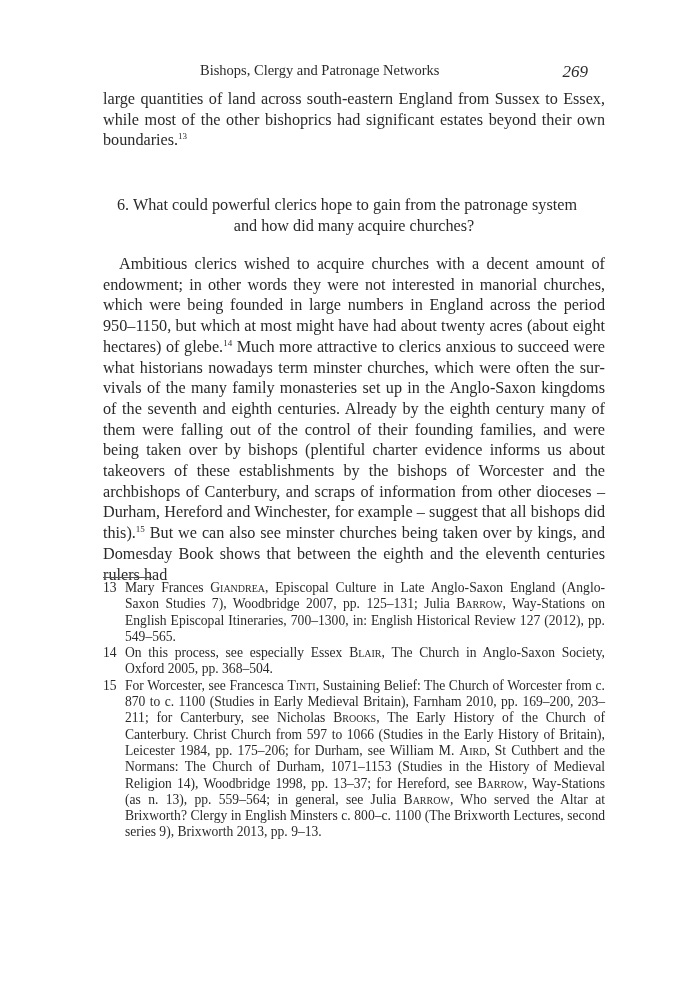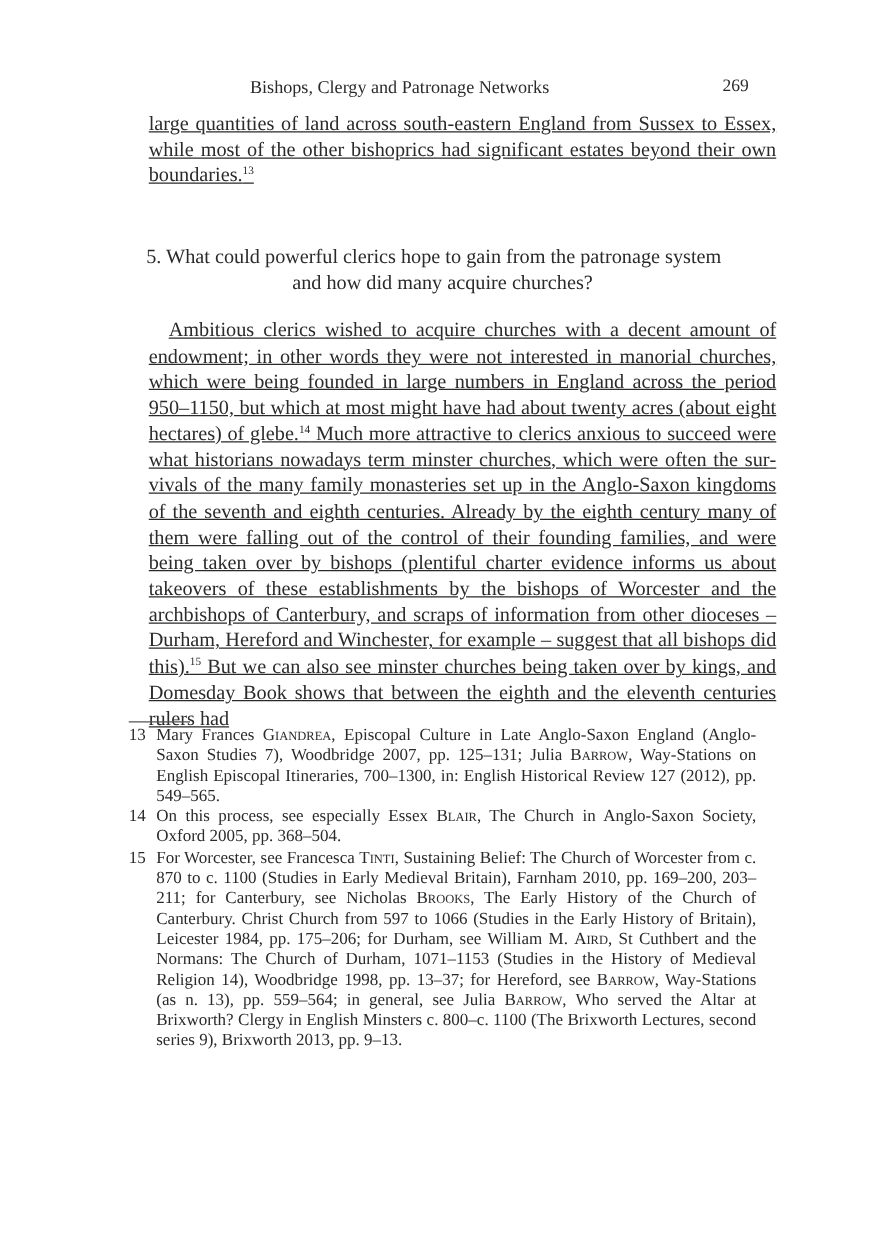--- a/index.html
+++ b/index.html
@@ -1,21 +1,21 @@
 <!DOCTYPE html>
 <html><head>
 <meta charset="utf-8">
 <style>
   html, body { margin: 0; padding: 0; background: #ffffff; }
   body { width: 700px; height: 988px; position: relative; overflow: hidden; color: #2a2a2a; }
   .page { position: absolute; left: 103px; top: 0; width: 502px; font-family: "Liberation Serif", "DejaVu Serif", serif; }
   .running-head { position: absolute; top: 62px; left: 0; width: 502px; height: 20px; font-size: 14.5px; }
   .running-title { position: absolute; left: 97px; top: 0; }
-  .page-number { position: absolute; right: 6px; top: 0; font-size: 14px; }
-  .body-text { position: absolute; left: 16px; width: 502px; font-size: 16.2px; line-height: 20.7px; text-align: justify; margin: 0; text-decoration: underline; }
+  .page-number { position: absolute; right: 17px; top: 0; font-size: 17px; font-style: italic; }
+  .body-text { position: absolute; left: 0; width: 502px; font-size: 16.2px; line-height: 20.7px; text-align: justify; margin: 0; }
   .p1 { top: 89px; }
   .p2 { top: 254px; text-indent: 16px; }
   .heading { position: absolute; top: 195px; left: 0; width: 502px; font-size: 16.2px; line-height: 20.7px; text-align: center; margin: 0; font-weight: normal; }
   .heading span { display: block; }
   .heading .h1 { text-align: left; padding-left: 14px; }
   sup { font-size: 9px; vertical-align: 6px; line-height: 0; }
   .rule { position: absolute; top: 577px; left: 0; width: 49px; border-top: 1px solid #555; }
   .notes { position: absolute; top: 580px; left: 0; width: 502px; font-size: 13.6px; line-height: 16.3px; }
   .note { position: relative; padding-left: 22px; text-align: justify; margin: 0; }
   .note-num { position: absolute; left: 0; top: 0; }
@@ -27,21 +27,21 @@
 <div class="page">
 
   <div class="running-head">
     <span class="running-title">Bishops, Clergy and Patronage Networks</span>
     <span class="page-number">269</span>
   </div>
 
   <p class="body-text p1"><span>large quantities of land across south-eastern England from Sussex to Essex, while most of the other bishoprics had significant estates beyond their own boundaries.</span><sup>13</sup></p>
 
   <h2 class="heading">
-    <span class="h1">5. What could powerful clerics hope to gain from the patronage system</span>
+    <span class="h1">6. What could powerful clerics hope to gain from the patronage system</span>
     <span>and how did many acquire churches?</span>
   </h2>
 
   <p class="body-text p2"><span>Ambitious clerics wished to acquire churches with a decent amount of endowment; in other words they were not interested in manorial churches, which were being founded in large numbers in England across the period 950–1150, but which at most might have had about twenty acres (about eight hectares) of glebe.</span><sup>14</sup><span> Much more attractive to clerics anxious to succeed were what historians nowadays term minster churches, which were often the sur­vivals of the many family monasteries set up in the Anglo-Saxon kingdoms of the seventh and eighth centuries. Already by the eighth century many of them were falling out of the control of their founding families, and were being taken over by bishops (plentiful charter evidence informs us about takeovers of these establishments by the bishops of Worcester and the archbishops of Canterbury, and scraps of information from other dioceses – Durham, Here­ford and Winchester, for example – suggest that all bishops did this).</span><sup>15</sup><span> But we can also see minster churches being taken over by kings, and Domesday Book shows that between the eighth and the eleventh centuries rulers had</span></p>
 
   <div class="rule"></div>
 
   <div class="notes">
     <p class="note"><span class="note-num">13</span><span><span>Mary Frances </span><span class="sc">Giandrea</span><span>, Episcopal Culture in Late Anglo-Saxon England (Anglo-Saxon Studies 7), Woodbridge 2007, pp. 125–131; Julia </span><span class="sc">Barrow</span><span>, Way-Stations on English Episcopal Itineraries, 700–1300, in: English Historical Review 127 (2012), pp. 549–565.</span></span></p>
     <p class="note"><span class="note-num">14</span><span><span>On this process, see especially Essex </span><span class="sc">Blair</span><span>, The Church in Anglo-Saxon Society, Oxford 2005, pp. 368–504.</span></span></p>

